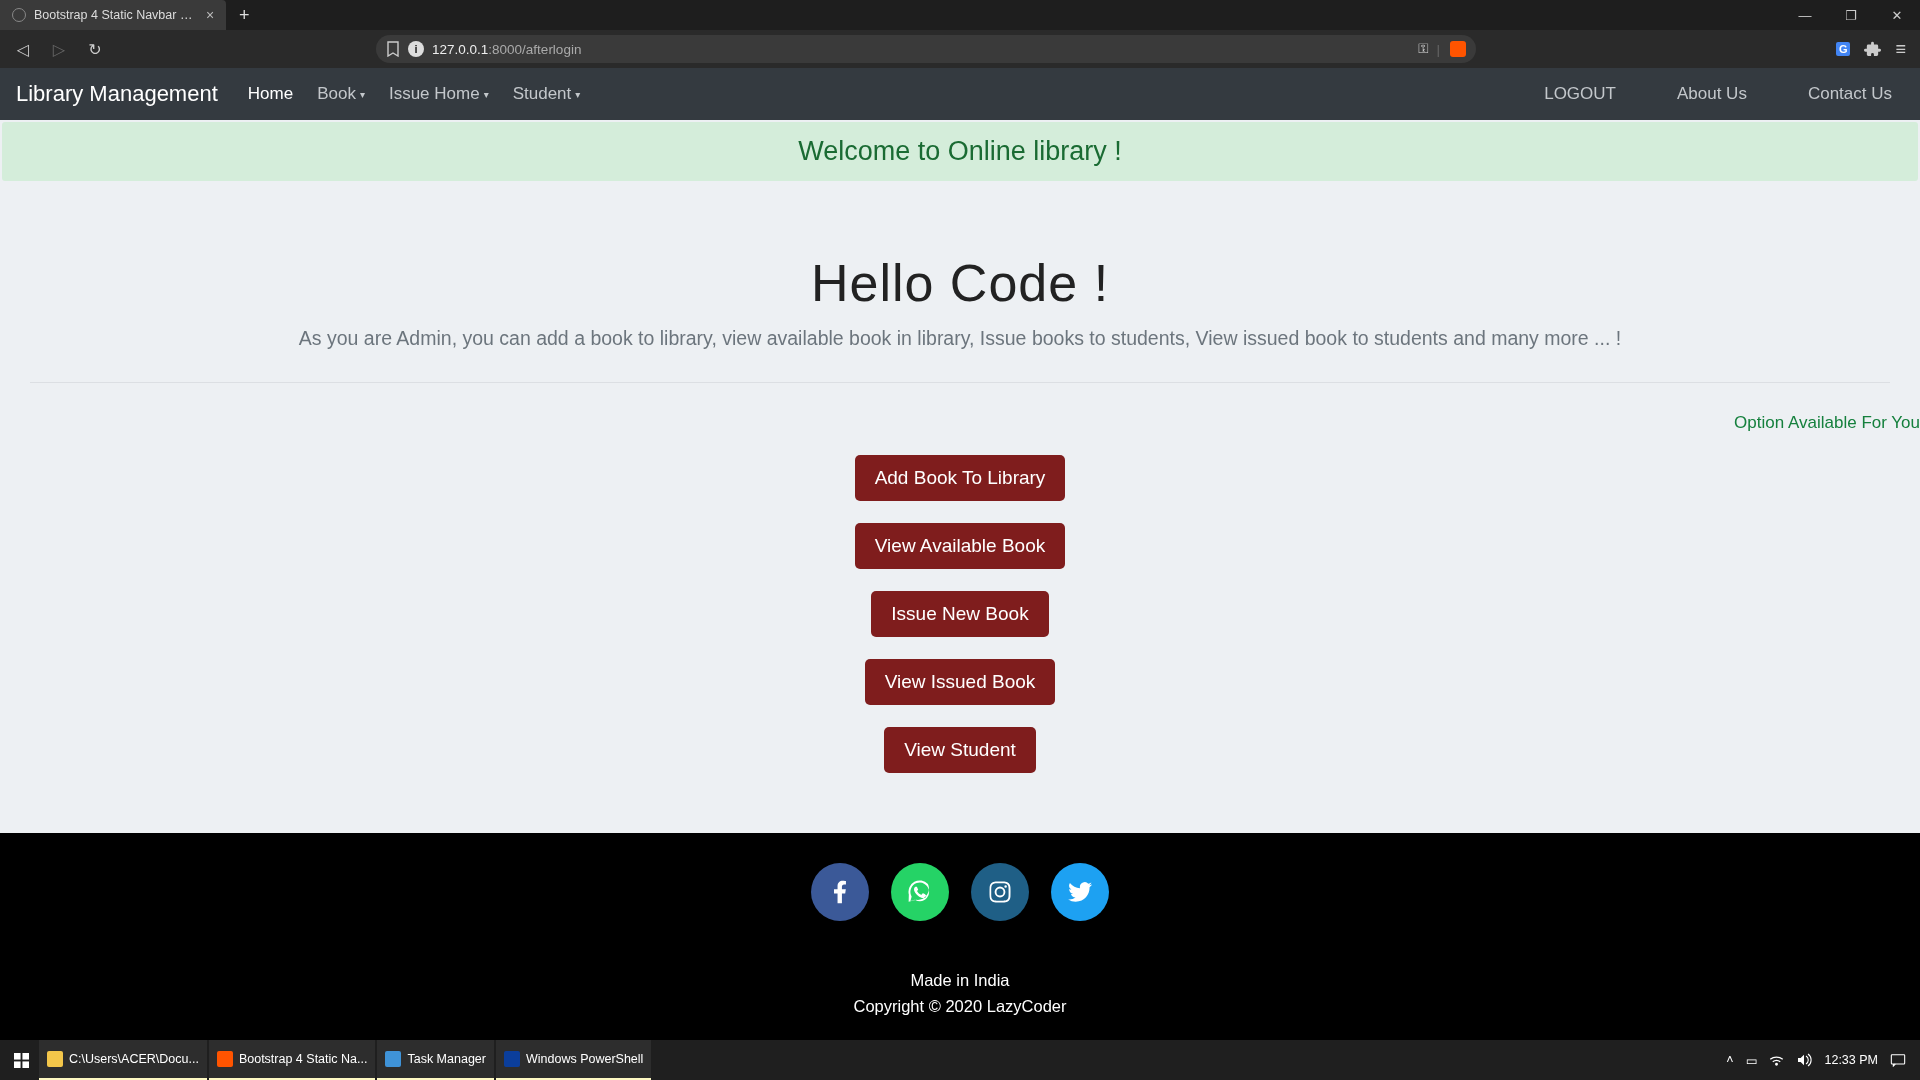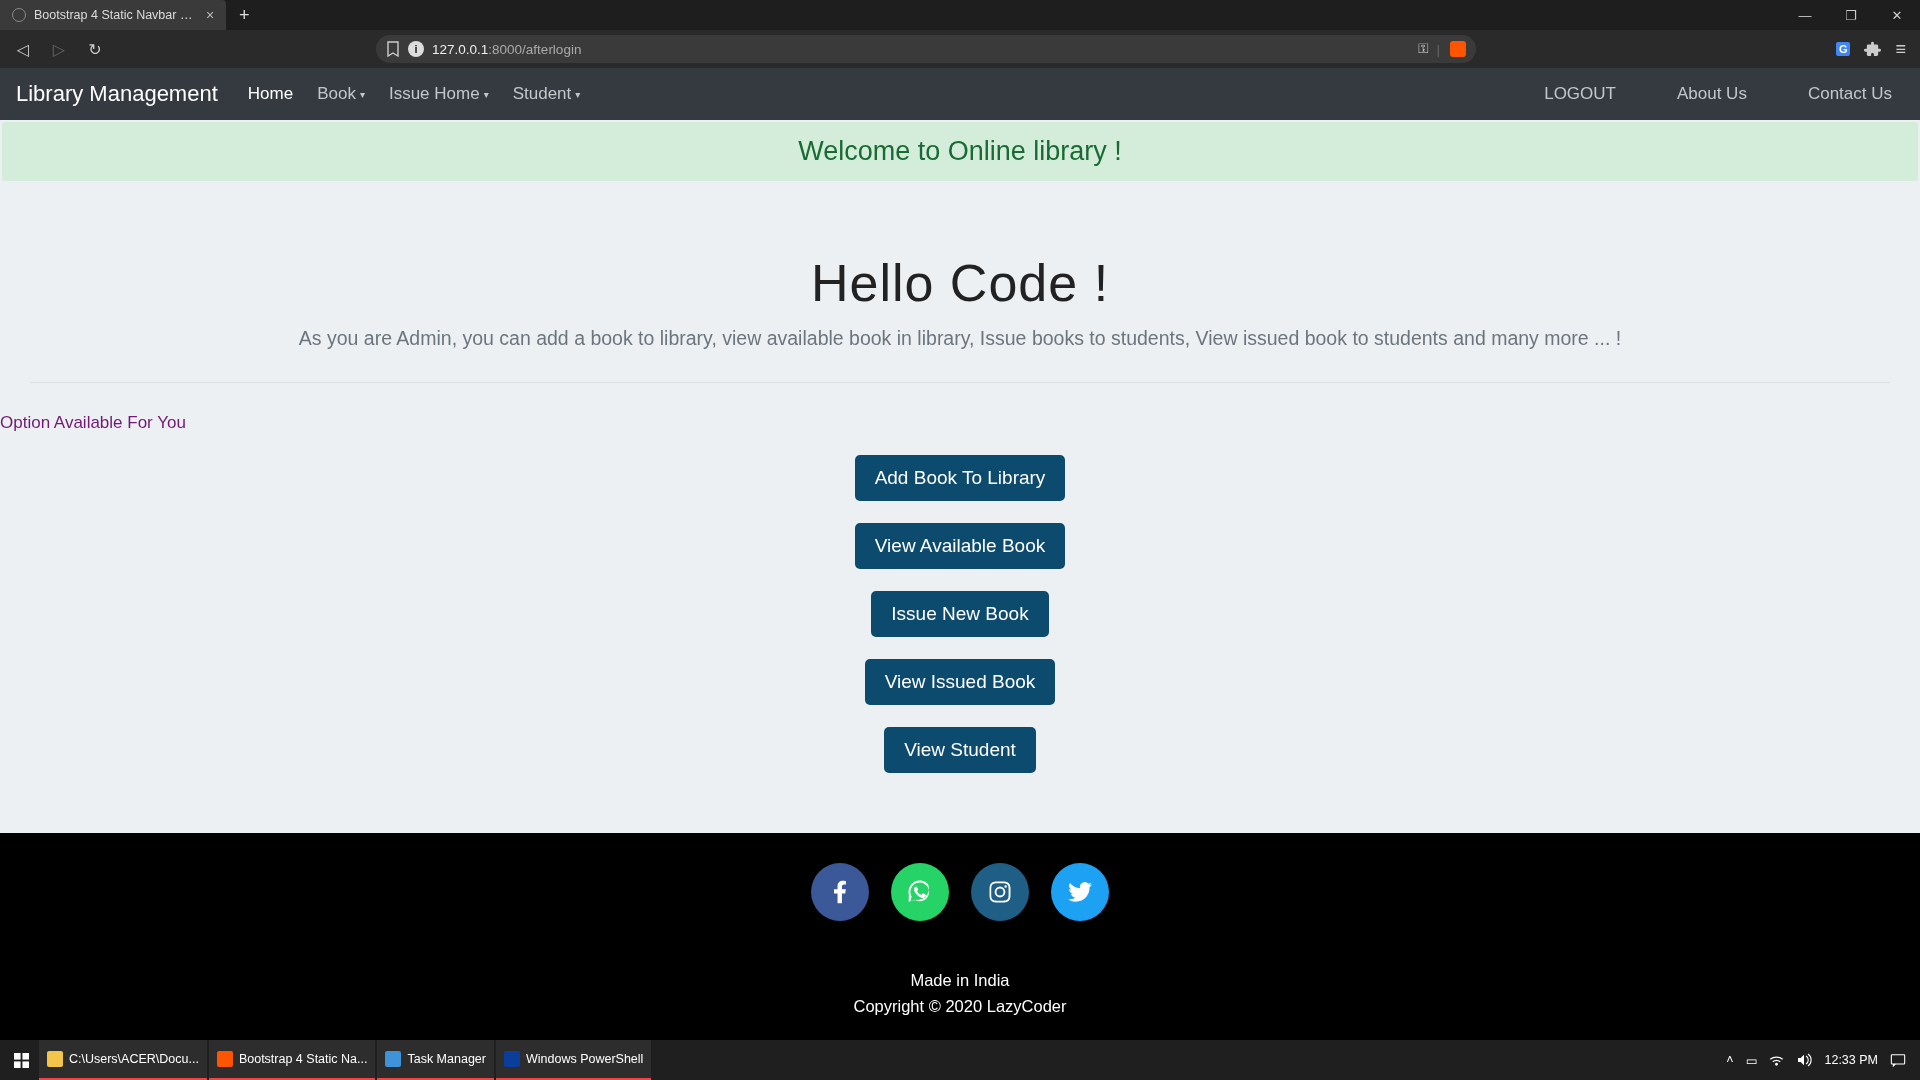--- a/index.html
+++ b/index.html
@@ -52,41 +52,41 @@
     background:#d4edda; color:#1a6b33; font-size:27px; font-weight:500; text-align:center; padding:14px 0;
     margin:2px; border-radius:3px;
   }
 
   
   .page{ background:#edf0f3; }
   .hero{ text-align:center; padding: 70px 30px 18px; color:#222;}
   .hero h1{ font-size:52px; font-weight:300; letter-spacing:1px; color:#222;}
   .hero p{ font-size:19.5px; color:#6c757d; margin-top:14px; font-weight:400;}
   .hr{ height:1px;background:#dcdfe3;margin:14px 30px 0;}
-  .opts-label{ text-align:left;color:#701a75;font-size:17px;margin-top:30px;}
+  .opts-label{ text-align:right;color:#15803d;font-size:17px;margin-top:30px;}
   .btn-col{display:flex;flex-direction:column;align-items:center;gap:22px;margin-top:22px;padding-bottom:60px;}
   .btn-primary{
-    background:#0c4a6e;color:#fff;border:none;border-radius:5px;padding:12px 20px;font-size:19px;cursor:pointer;
+    background:#7f1d1d;color:#fff;border:none;border-radius:5px;padding:12px 20px;font-size:19px;cursor:pointer;
   }
 
   
   .footer{ background:#000; color:#fff; text-align:center; padding:30px 0 26px;}
   .soc-row{display:flex;justify-content:center;gap:22px;margin-bottom:46px;}
   .soc{width:58px;height:58px;border-radius:50%;display:flex;align-items:center;justify-content:center;font-size:22px;color:#fff;cursor:pointer;}
   .fb{background:#3b5998;} .wa{background:#25d366;} .ig{background:#1f5f86;} .tw{background:#1da1f2;}
   .footer p{font-size:16.5px;line-height:1.6;}
 
   
   .taskbar{
     position:fixed;bottom:0;left:0;right:0;height:40px;background:#1f1f1f;display:flex;align-items:center;
     color:#fff;font-size:12.5px;padding:0 6px;gap:2px;
   }
   .tseg{height:40px;display:flex;align-items:center;gap:6px;padding:0 8px;}
   .tseg.win{font-size:15px;}
-  .tseg.app{background:#2d2d2d;border-bottom:2px solid #ef4444;max-width:170px;overflow:hidden;white-space:nowrap;}
+  .tseg.app{background:#2d2d2d;border-bottom:2px solid #fef9c3;max-width:170px;overflow:hidden;white-space:nowrap;}
   .tseg .ico{width:16px;height:16px;display:inline-block;border-radius:2px;}
   .tray{margin-left:auto;display:flex;align-items:center;gap:12px;padding-right:8px;}
   .clock{font-size:12.5px;}
 
   svg{display:block;}
 </style>
 </head>
 <body>
 
 <div class="titlebar">

